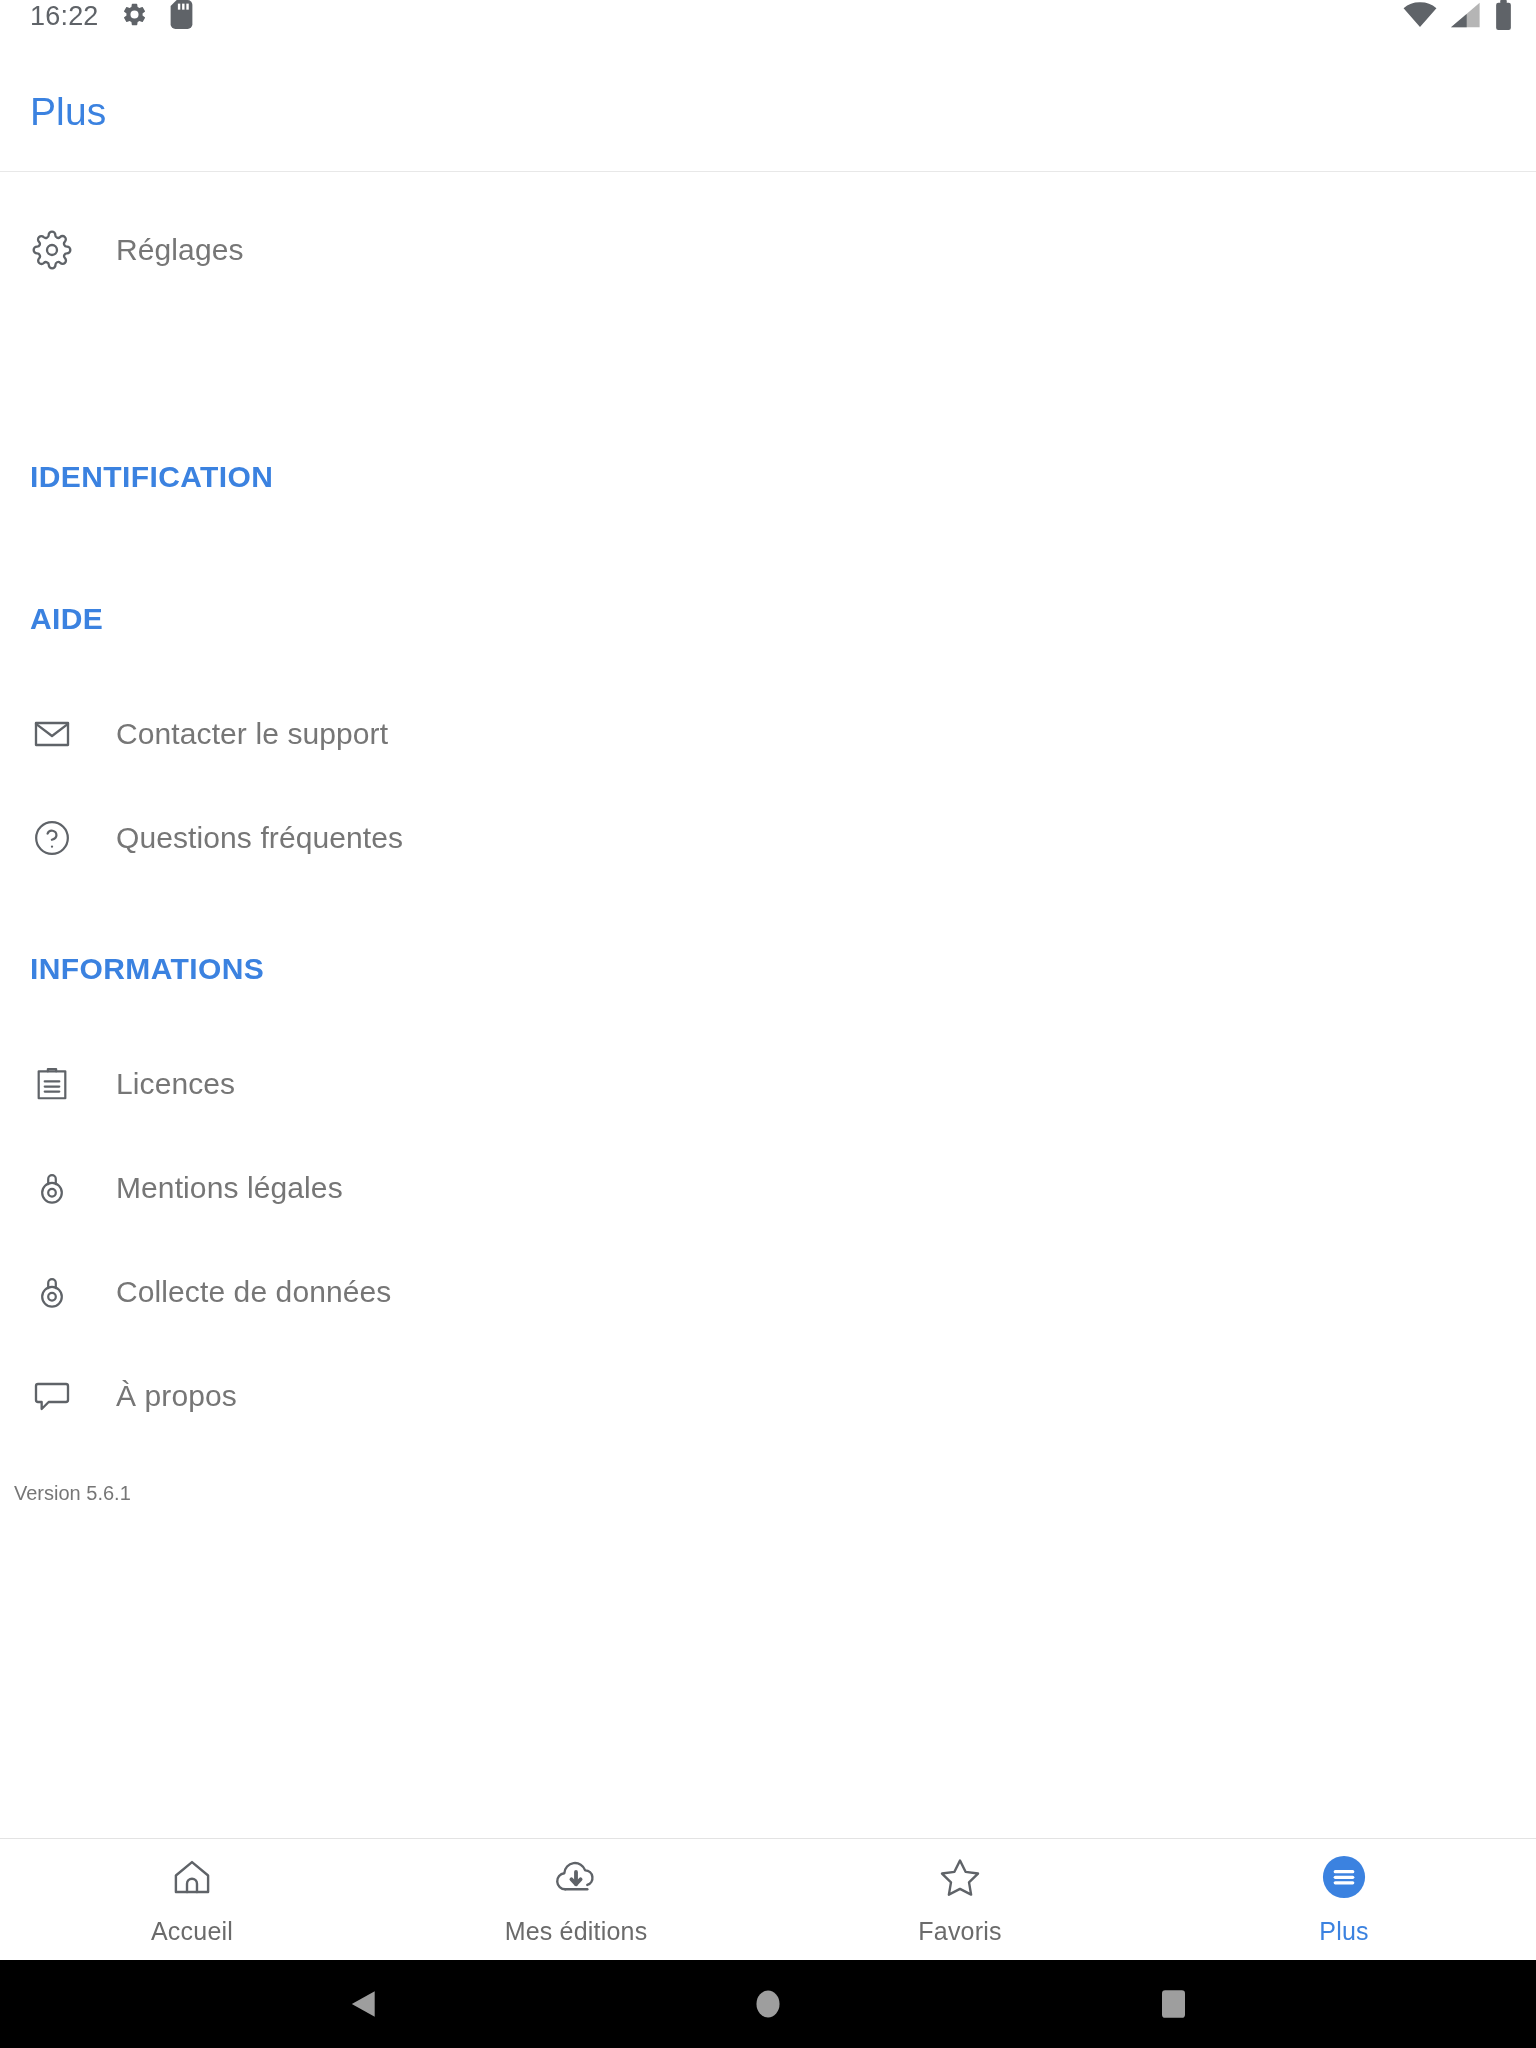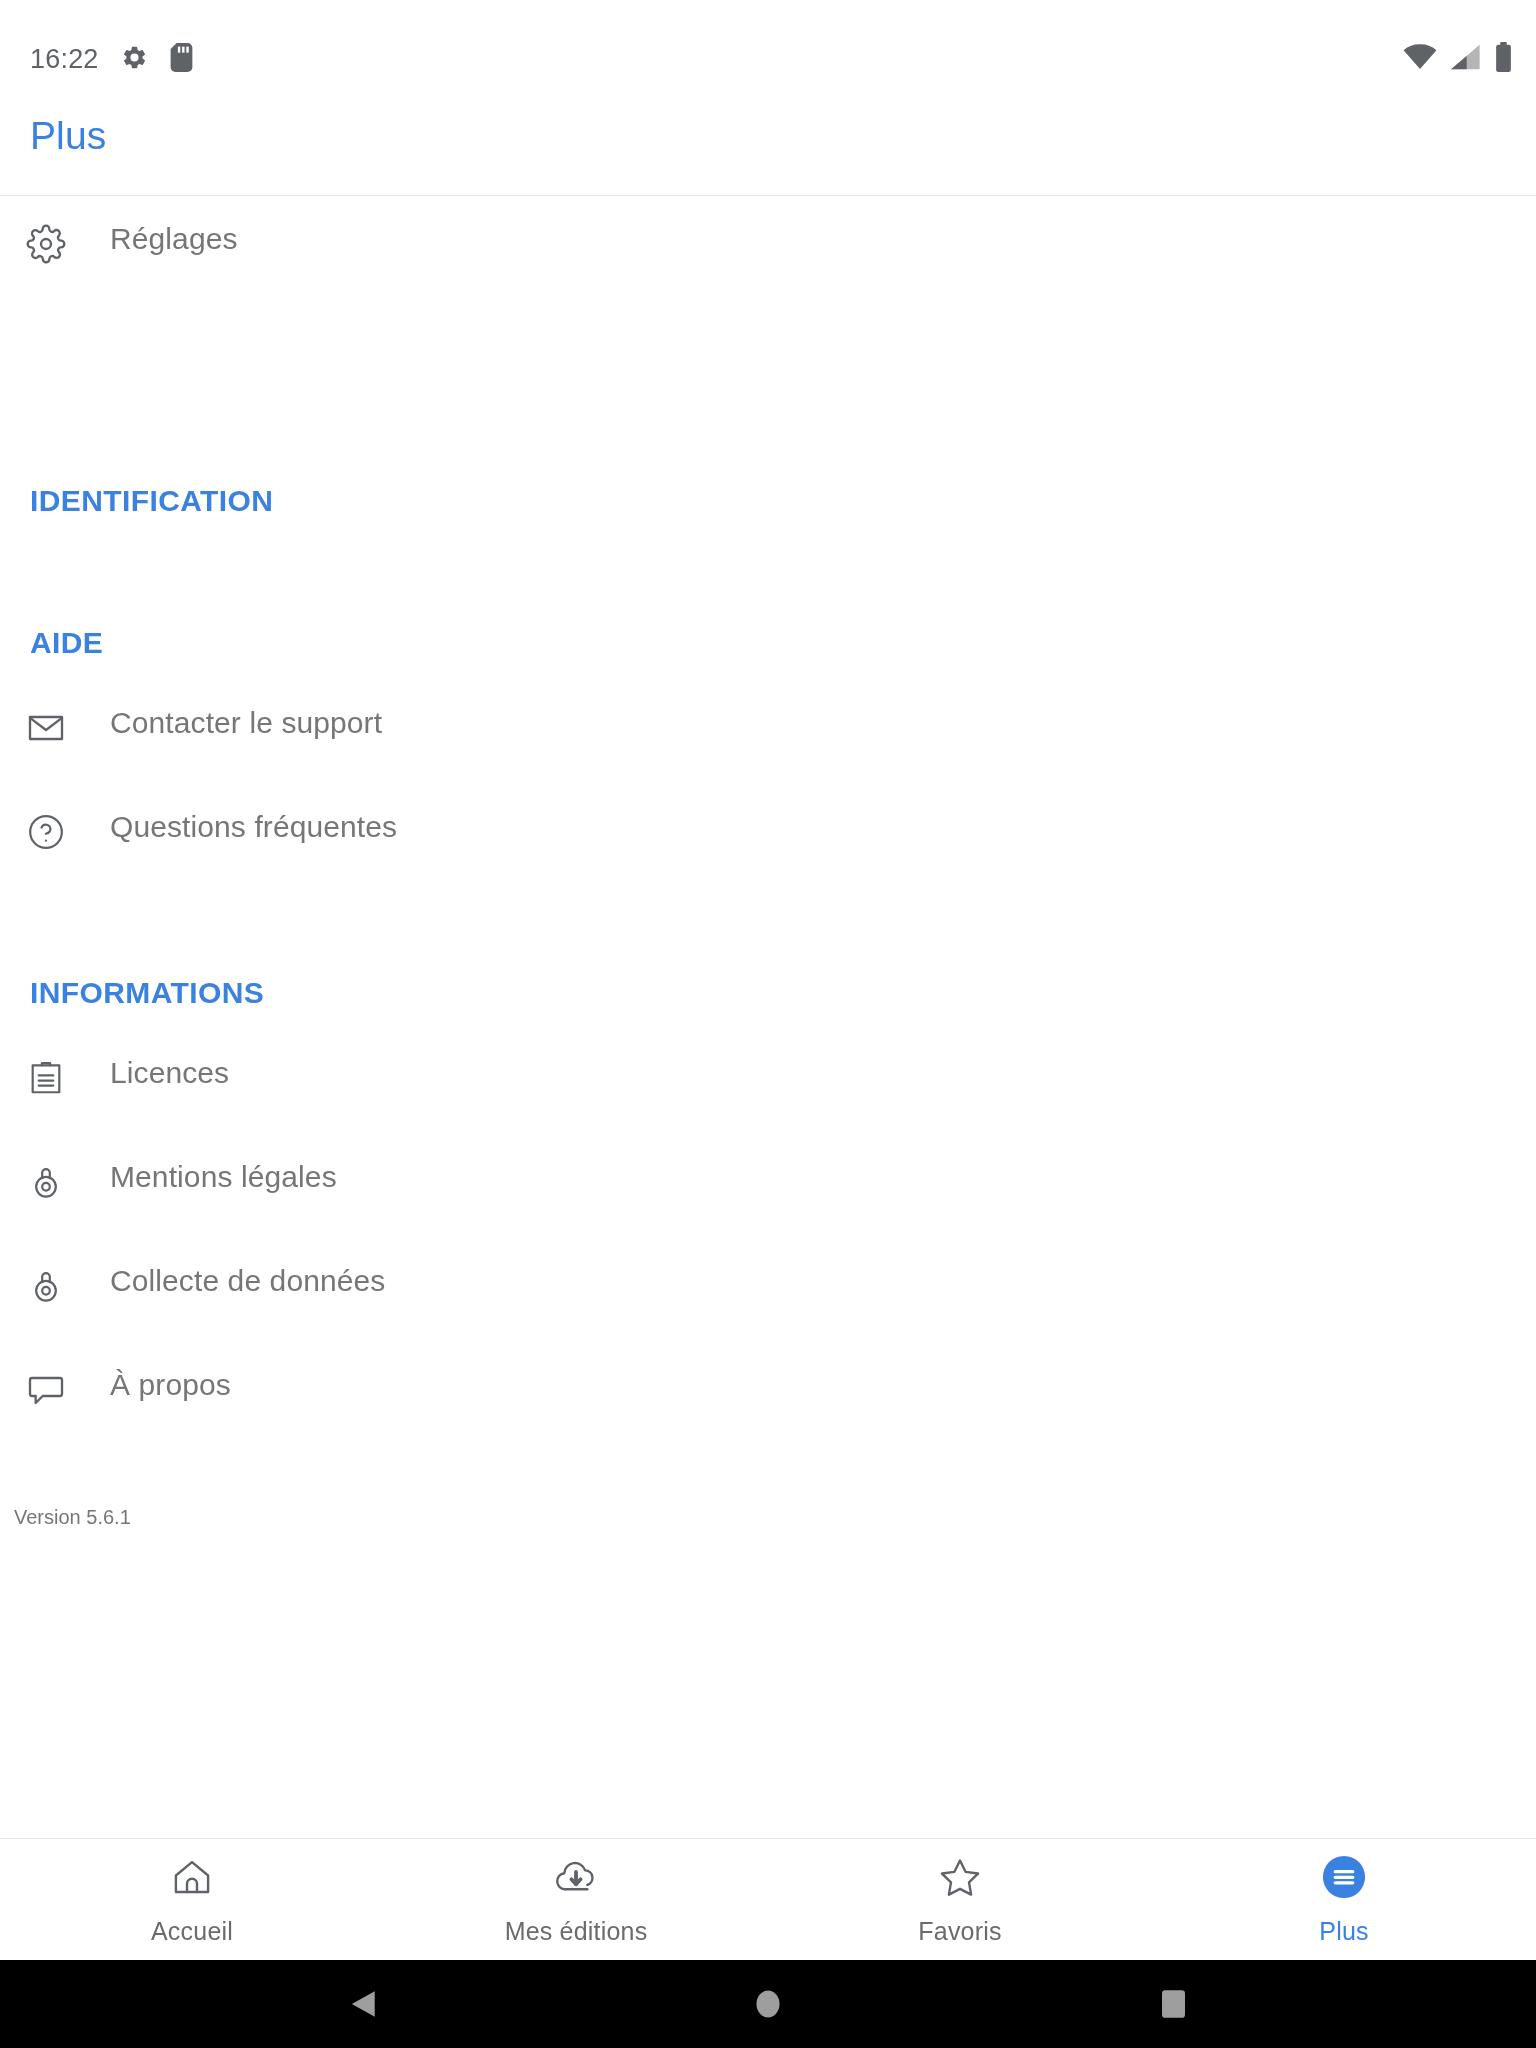--- a/index.html
+++ b/index.html
@@ -17,24 +17,23 @@
     background: #ffffff;
     display: flex;
     flex-direction: column;
   }
 
   
   .status-bar {
     height: 52px;
     flex: 0 0 52px;
     display: flex;
-    align-items: flex-end;
+    align-items: flex-start;
     padding: 0 24px 0 30px;
     background: #ffffff;
-    margin-top: 24px;
   }
   .status-left { display: flex; align-items: center; gap: 22px; }
   .status-time {
     font-size: 27px;
     color: #5f6368;
     letter-spacing: 0.2px;
   }
   .status-right {
     margin-left: auto;
     display: flex;
@@ -70,23 +69,23 @@
   }
   .section-header {
     color: #3b82e0;
     font-size: 30px;
     font-weight: bold;
     letter-spacing: 0.4px;
     padding-left: 30px;
   }
   .row {
     display: flex;
-    align-items: flex-start;
+    align-items: center;
     height: 104px;
-    padding-left: 24px;
+    padding-left: 30px;
     cursor: pointer;
   }
   .row-icon {
     width: 44px;
     height: 44px;
     flex: 0 0 44px;
     display: flex;
     align-items: center;
     justify-content: center;
   }

